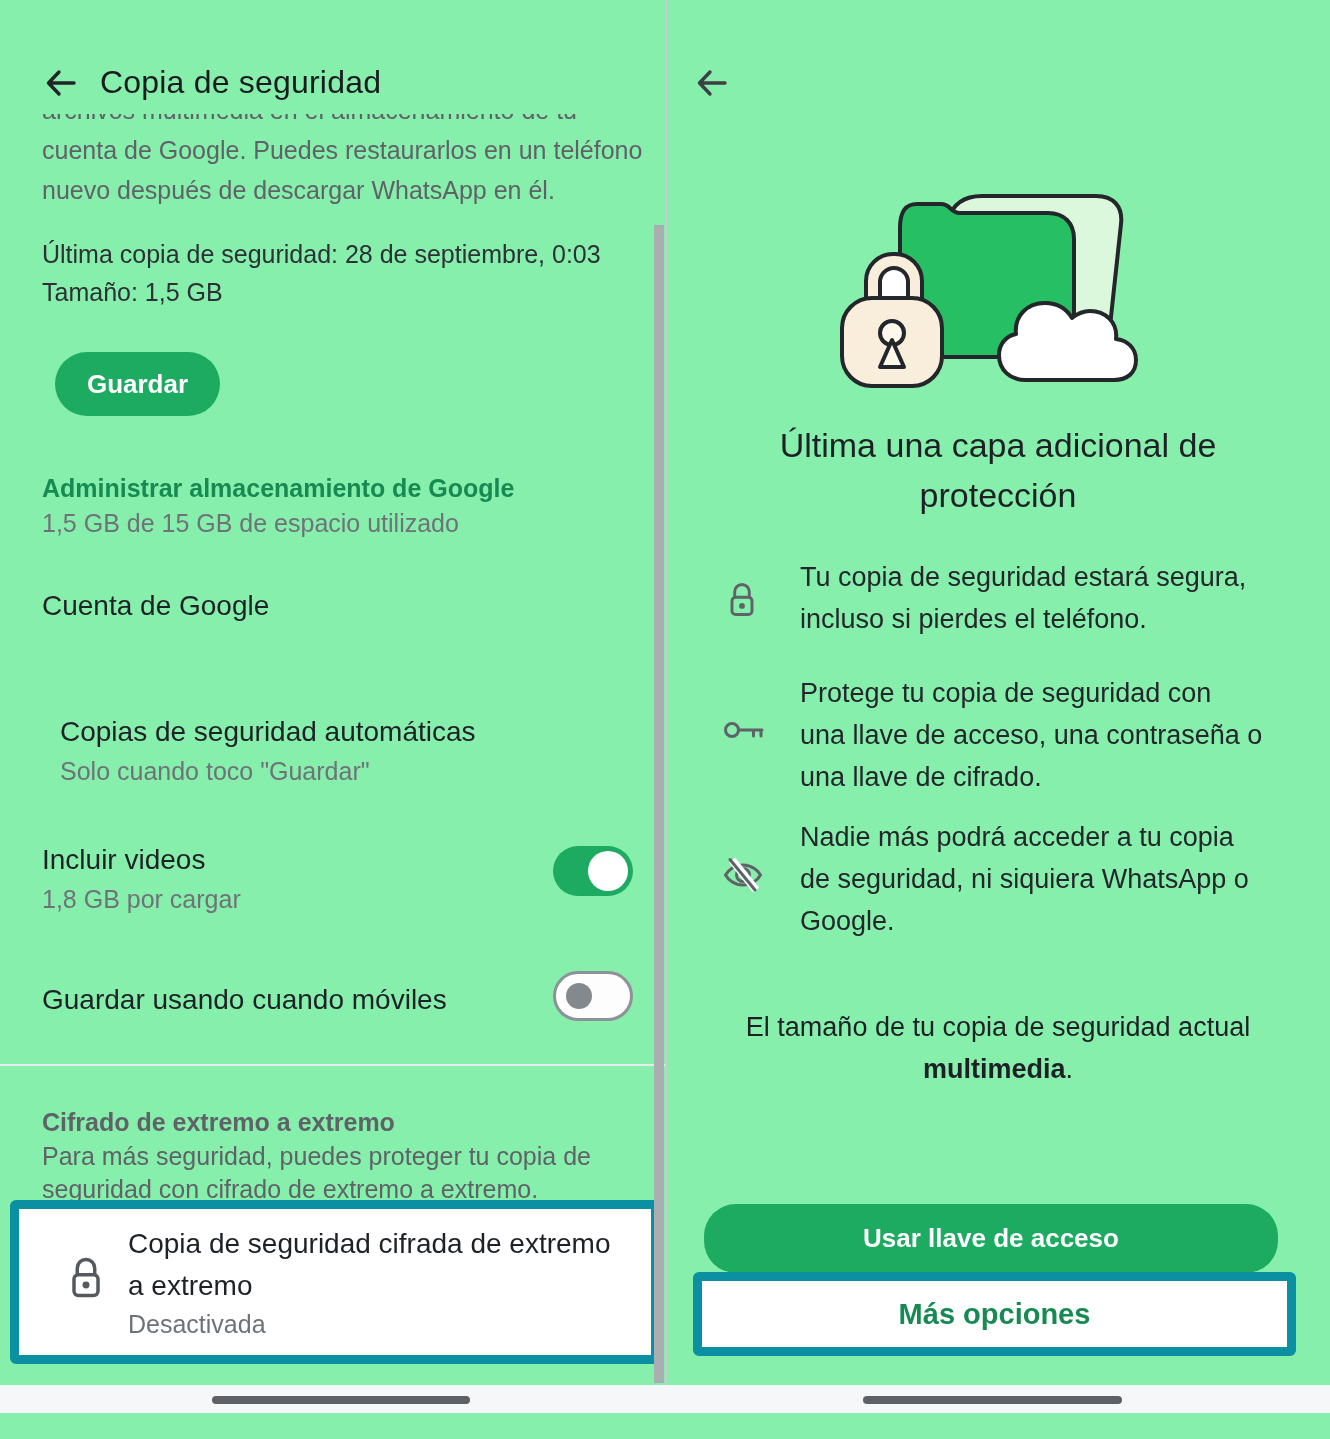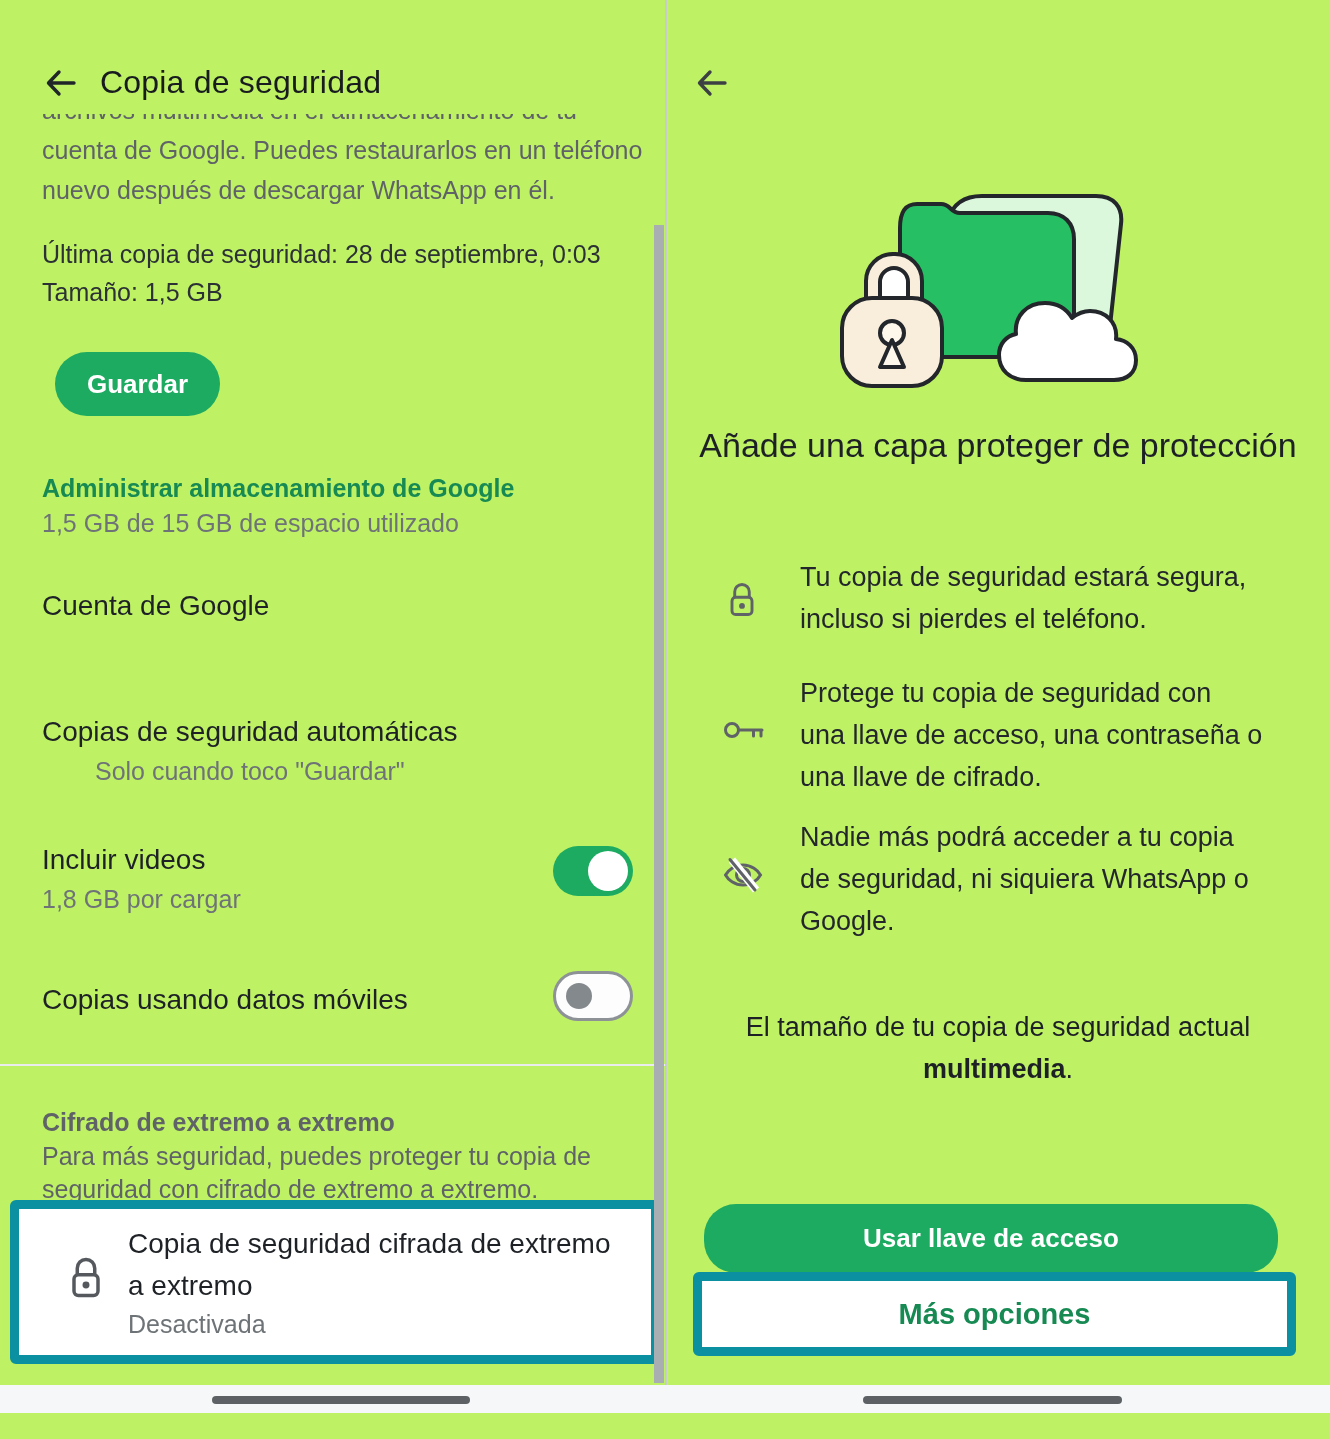--- a/index.html
+++ b/index.html
@@ -1,19 +1,19 @@
 <!DOCTYPE html>
 <html><head>
 <meta charset="utf-8">
 <style>
   * { margin:0; padding:0; box-sizing:border-box; }
   html,body { background:#fff; }
   .canvas {
     position:relative; width:1330px; height:1439px; overflow:hidden;
-    background:#bef264;
+    background:#86efac;
     font-family:"Liberation Sans", sans-serif;
     color:#1f2428;
   }
   .abs { position:absolute; }
 
   
   .back-btn { width:34px; height:34px; cursor:pointer; }
   .page-title { font-size:32px; color:#191c1f; letter-spacing:0.2px; }
 
   
@@ -87,34 +87,34 @@
 
     <button class="abs pill-btn" style="left:55px; top:352px; width:165px; height:64px;">Guardar</button>
 
     <div class="abs" style="left:42px; top:474px;">
       <div class="link-green">Administrar almacenamiento de Google</div>
       <div class="sub-gray" style="margin-top:6px;">1,5 GB de 15 GB de espacio utilizado</div>
     </div>
 
     <div class="abs item-title" style="left:42px; top:590px;">Cuenta de Google</div>
 
-    <div class="abs" style="left:42px; top:716px;text-align:center;">
+    <div class="abs" style="left:60px; top:716px;">
       <div class="item-title">Copias de seguridad automáticas</div>
       <div class="sub-gray" style="margin-top:9px;">Solo cuando toco "Guardar"</div>
     </div>
 
     <div class="abs" style="left:42px; top:844px;">
       <div class="item-title">Incluir videos</div>
       <div class="sub-gray" style="margin-top:9px;">1,8 GB por cargar</div>
     </div>
     <div class="abs toggle on" style="left:553px; top:846px;">
       <div class="knob"></div>
     </div>
 
-    <div class="abs item-title" style="left:42px; top:984px;">Copias usando datos móviles</div>
+    <div class="abs item-title" style="left:42px; top:984px;">Guardar usando cuando móviles</div>
     <div class="abs toggle off" style="left:553px; top:971px;">
       <div class="knob"></div>
     </div>
 
     <div class="abs h-divider" style="top:1064px;"></div>
 
     <div class="abs section-title-gray" style="left:42px; top:1108px;">Cifrado de extremo a extremo</div>
     <div class="abs desc-lines" style="left:42px; top:1140px;">Para más seguridad, puedes proteger tu copia de
 seguridad con cifrado de extremo a extremo.</div>
 
@@ -151,21 +151,21 @@
         <path d="M70 48 c0 -16 5 -24 17 -24 h24 c10 0 9 9 19 9 h88 c16 0 26 10 26 26 v92 c0 16 -10 26 -26 26 H96 c-16 0 -26 -10 -26 -26 z" fill="#27bf63" stroke="#23262b" stroke-width="4" stroke-linejoin="round"></path>
         <rect x="36" y="74" width="56" height="70" rx="27" fill="#f8eedb" stroke="#23262b" stroke-width="4"></rect>
         <rect x="50" y="88" width="28" height="46" rx="14" fill="#ffffff" stroke="#23262b" stroke-width="4"></rect>
         <rect x="12" y="118" width="100" height="88" rx="30" fill="#f8eedb" stroke="#23262b" stroke-width="4"></rect>
         <circle cx="62" cy="153" r="12" fill="#fdf7ec" stroke="#23262b" stroke-width="4"></circle>
         <path d="M62 160 l-12 27 h24 z" fill="#fdf7ec" stroke="#23262b" stroke-width="4" stroke-linejoin="round"></path>
         <path d="M196 200 c-16 0 -27 -10 -27 -25 c0 -11 7 -19 17 -21 c-2 -18 11 -31 29 -31 c11 0 21 5 27 15 c5 -4 11 -7 18 -7 c15 0 28 11 26 28 c11 1 20 9 20 21 c0 13 -9 20 -22 20 z" fill="#ffffff" stroke="#23262b" stroke-width="4" stroke-linejoin="round"></path>
       </svg>
     </div>
 
-    <div class="abs big-title" style="left:698px; top:420px; width:600px;">Añade una capa proteger de protección</div>
+    <div class="abs big-title" style="left:698px; top:420px; width:600px;">Última una capa adicional de protección</div>
 
     <div class="abs" style="left:725px; top:580px;">
       <svg width="34" height="40" viewBox="0 0 36 44">
         <path d="M10 19 v-6 c0 -4.5 3.5 -8 8 -8 s8 3.5 8 8 v6" fill="none" stroke="#5f6368" stroke-width="3.2"></path>
         <rect x="7" y="19" width="22" height="19" rx="4" fill="none" stroke="#5f6368" stroke-width="3.2"></rect>
         <circle cx="18" cy="28.5" r="3.2" fill="#5f6368"></circle>
       </svg>
     </div>
     <div class="abs bullet-text" style="left:800px; top:556px;">Tu copia de seguridad estará segura,
 incluso si pierdes el teléfono.</div>

